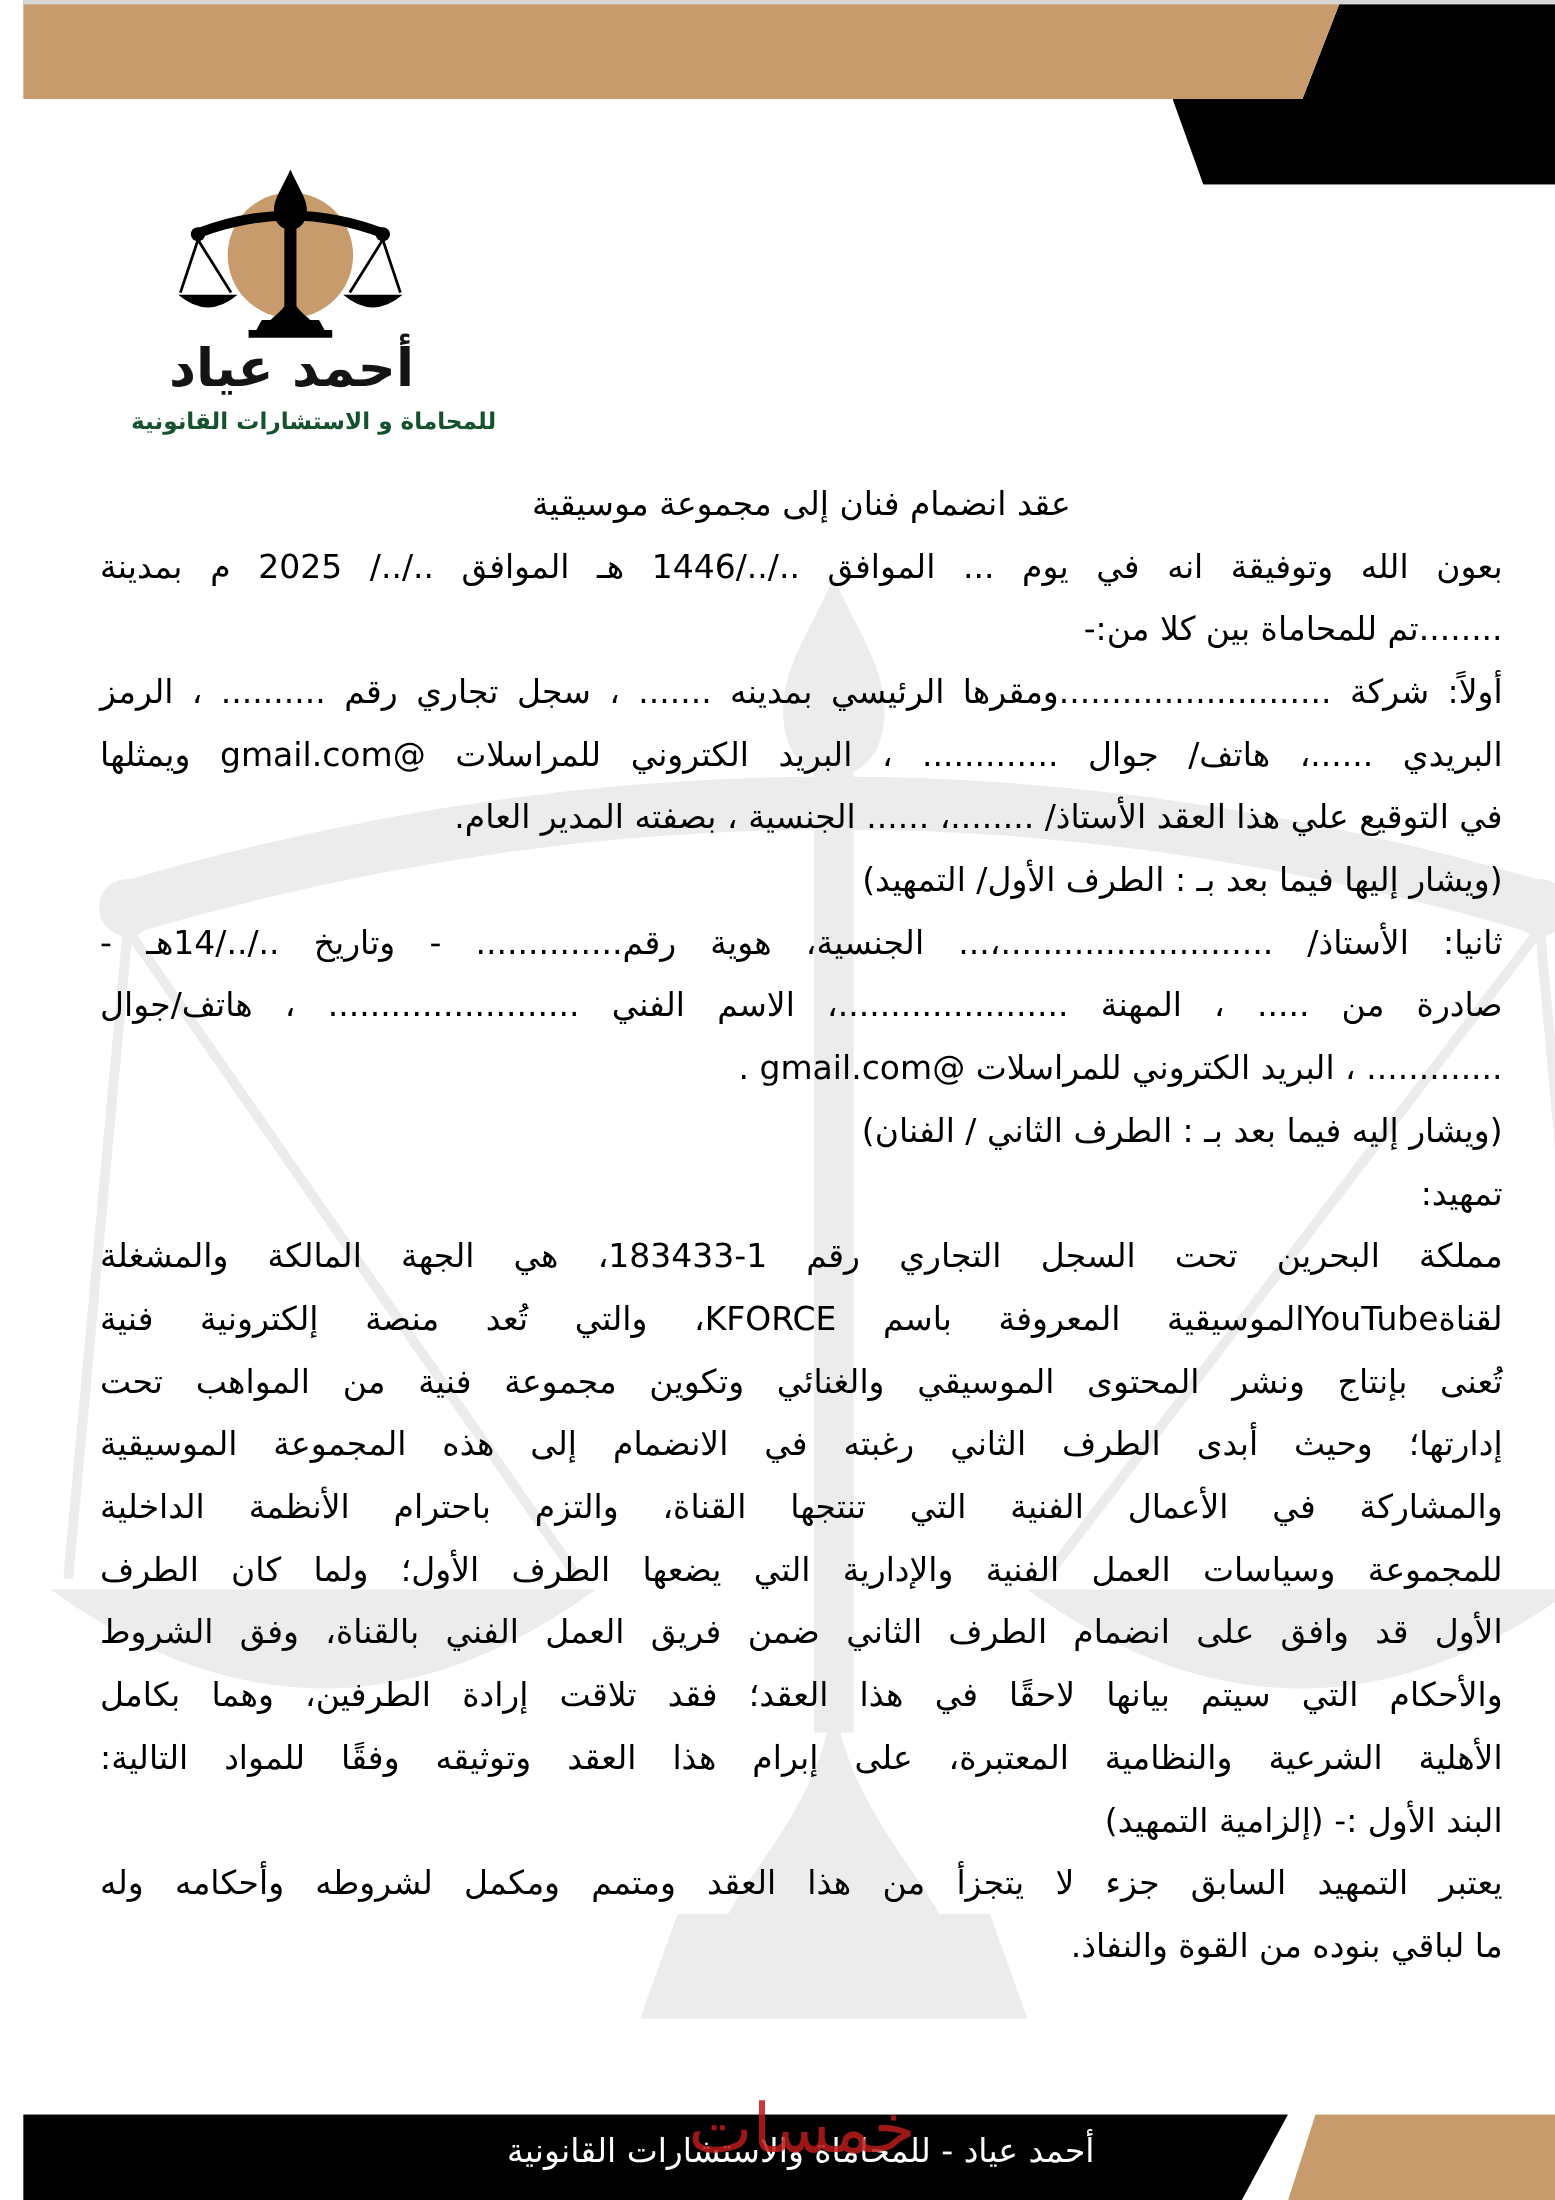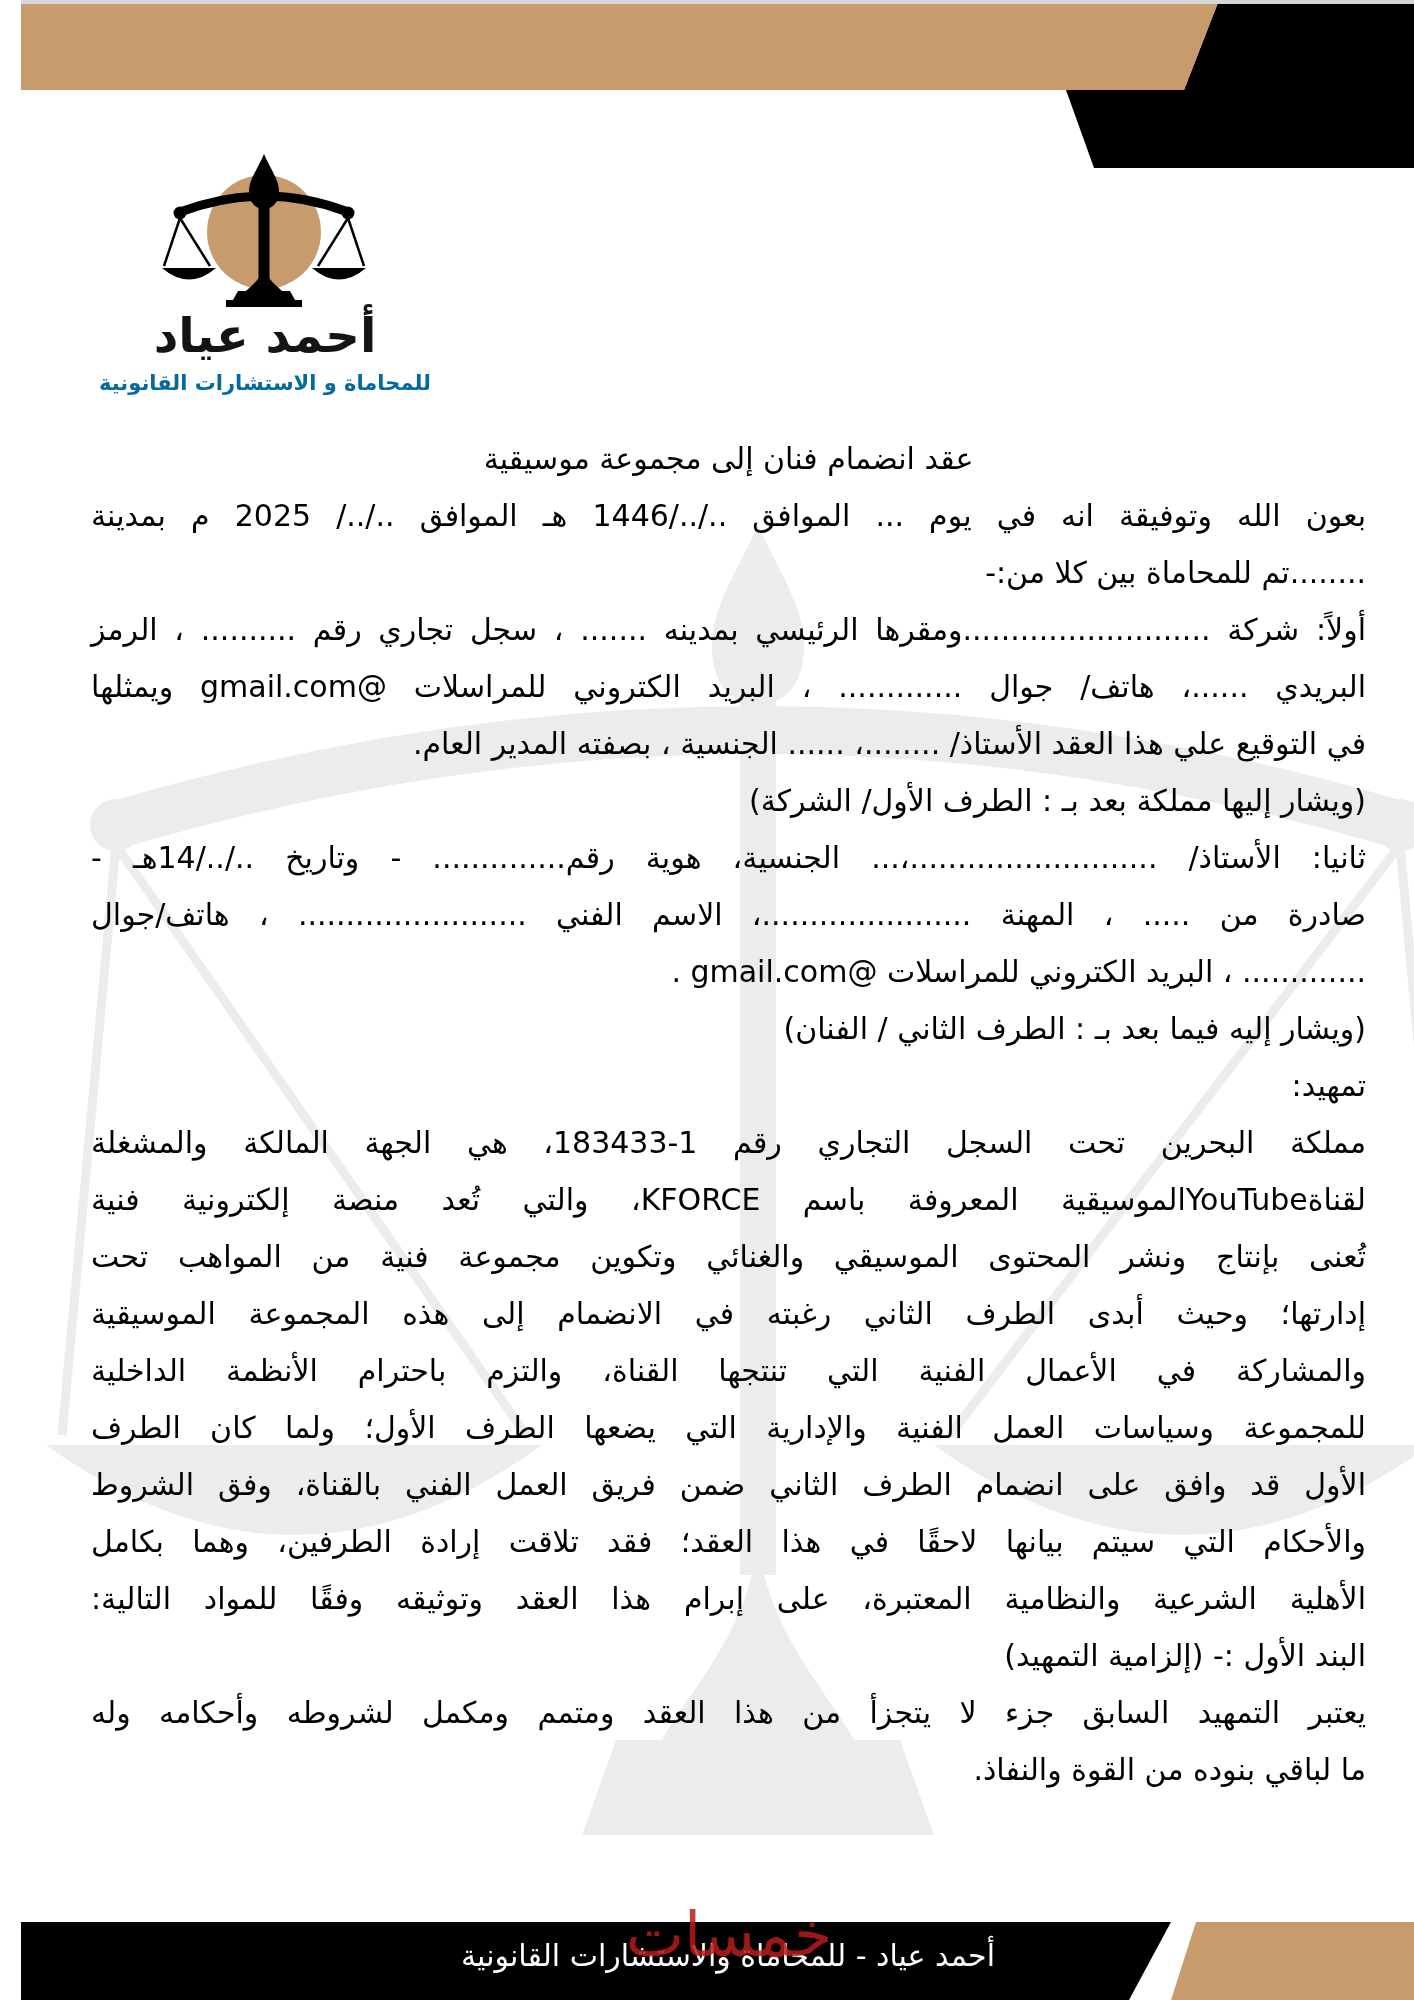--- a/index.html
+++ b/index.html
@@ -17,22 +17,22 @@
     position:absolute;top:0;left:1045px;width:369px;height:168px;background:#000;z-index:1;
     clip-path:polygon(153px 0,100% 0,100% 100%,28px 100%,0 90px,118px 90px);
   }
   
   .logo-svg{position:absolute;left:133px;top:150px;width:220px;height:170px;z-index:2;}
   .brand-name{
     position:absolute;top:304px;left:58px;width:372px;text-align:center;direction:rtl;
     font-size:48px;font-weight:bold;line-height:62px;color:#141414;z-index:2;letter-spacing:0;
   }
   .brand-tagline{
-    position:absolute;top:368px;left:58px;width:372px;text-align:center;direction:rtl;
-    font-size:21px;font-weight:bold;line-height:30px;color:#0369a1;z-index:2;
+    position:absolute;top:368px;left:58px;width:372px;direction:rtl;
+    font-size:21px;font-weight:bold;line-height:30px;color:#14532d;z-index:2;
   }
   
   .watermark-scales{position:absolute;left:55px;top:505px;width:1360px;height:1330px;z-index:1;overflow:visible;}
   .khamsat-mark{
     position:absolute;top:1898px;left:588px;width:240px;text-align:center;direction:rtl;
     font-size:62px;line-height:74px;font-weight:normal;color:#b91c1c;opacity:.85;z-index:5;
   }
   
   .body-text{
     position:absolute;top:430px;left:70px;width:1275px;direction:rtl;z-index:3;
@@ -105,21 +105,21 @@
   </svg>
 
   <div class="body-text">
     <div class="line c">عقد انضمام فنان إلى مجموعة موسيقية</div>
     <div id="linesHost">
         <div class="line j"><span>بعون الله وتوفيقة انه في يوم ... الموافق ../../1446 هـ الموافق ../../ 2025 م بمدينة</span></div>
         <div class="line r"><span>........تم للمحاماة بين كلا من:-</span></div>
         <div class="line j"><span>أولاً: شركة ..........................ومقرها الرئيسي بمدينه ....... ، سجل تجاري رقم .......... ، الرمز</span></div>
         <div class="line j"><span>البريدي ......، هاتف/ جوال ............. ، البريد الكتروني للمراسلات </span><span class="u">@gmail.com</span><span> ويمثلها</span></div>
         <div class="line r"><span>في التوقيع علي هذا العقد الأستاذ/ ........، ...... الجنسية ، بصفته المدير العام.</span></div>
-        <div class="line r"><span>(ويشار إليها مملكة بعد بـ : الطرف الأول/ الشركة)</span></div>
+        <div class="line r"><span>(ويشار إليها فيما بعد بـ : الطرف الأول/ التمهيد)</span></div>
         <div class="line j"><span>ثانيا: الأستاذ/ ..........................،... الجنسية، هوية رقم.............. - وتاريخ ../../14هـ -</span></div>
         <div class="line j"><span>صادرة من ..... ، المهنة ......................، الاسم الفني ........................ ، هاتف/جوال</span></div>
         <div class="line r"><span>............. ، البريد الكتروني للمراسلات </span><span class="u">@gmail.com</span><span> .</span></div>
         <div class="line r"><span>(ويشار إليه فيما بعد بـ : الطرف الثاني / الفنان)</span></div>
         <div class="line r"><span class="u">تمهيد</span><span>:</span></div>
         <div class="line j"><span>مملكة البحرين تحت السجل التجاري رقم 1-183433، هي الجهة المالكة والمشغلة</span></div>
         <div class="line j"><span>لقناةYouTubeالموسيقية المعروفة باسم KFORCE، والتي تُعد منصة إلكترونية فنية</span></div>
         <div class="line j"><span>تُعنى بإنتاج ونشر المحتوى الموسيقي والغنائي وتكوين مجموعة فنية من المواهب تحت</span></div>
         <div class="line j"><span>إدارتها؛ وحيث أبدى الطرف الثاني رغبته في الانضمام إلى هذه المجموعة الموسيقية</span></div>
         <div class="line j"><span>والمشاركة في الأعمال الفنية التي تنتجها القناة، والتزم باحترام الأنظمة الداخلية</span></div>

